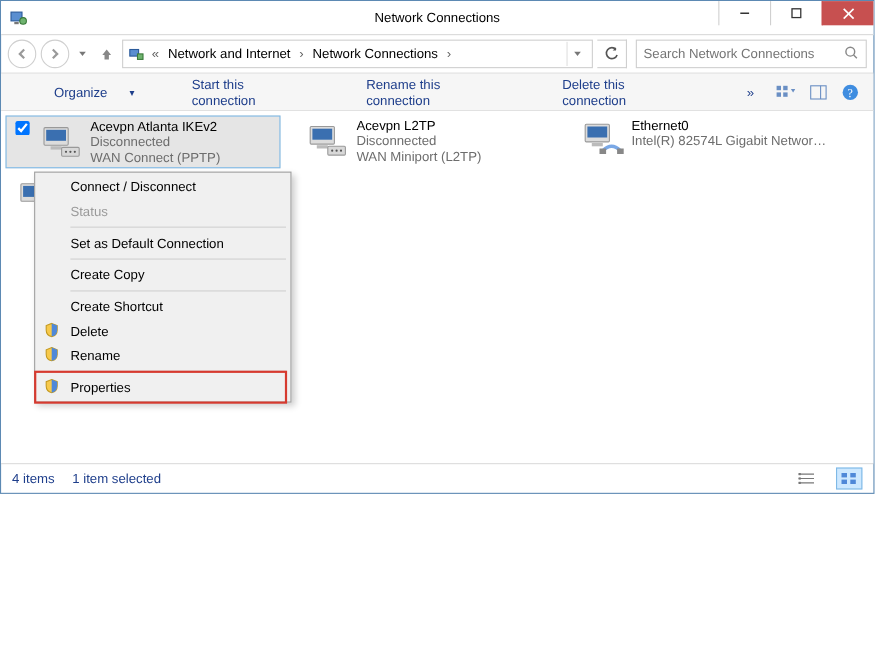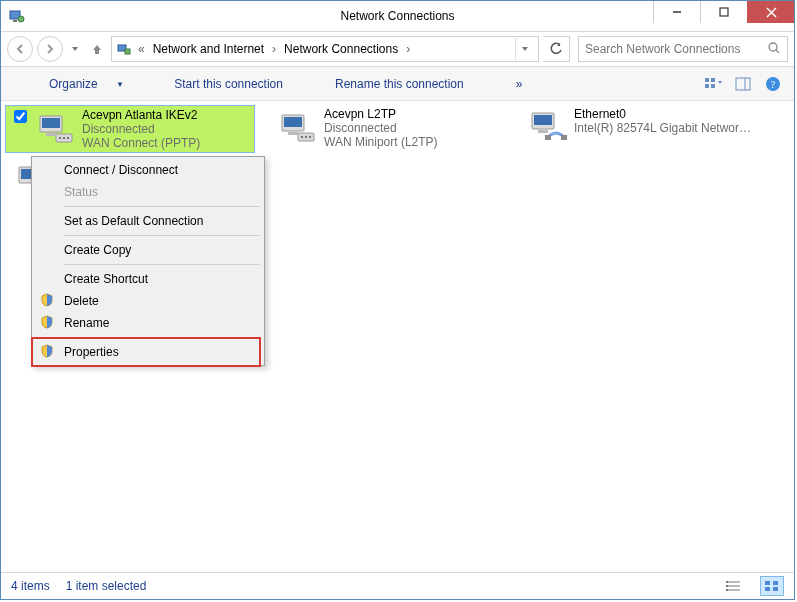--- a/index.html
+++ b/index.html
@@ -8,21 +8,21 @@
     font-family: "Segoe UI", Tahoma, sans-serif;
     font-size: 12px;
     background: #fff;
     color: #000;
     width: 797px;
     height: 602px;
     overflow: hidden;
   }
   .window {
     width: 795px;
-    height: 600px;
+    height: 449px;
     border: 1px solid #5c89b3;
     display: flex;
     flex-direction: column;
     position: relative;
     box-sizing: border-box;
   }
   
   .titlebar {
     height: 30px;
     background: #fff;
@@ -175,21 +175,21 @@
     width: 250px;
     height: 48px;
     display:flex;
     align-items: flex-start;
     padding:2px 4px;
     box-sizing:border-box;
     gap:6px;
     position:relative;
   }
   .conn.selected {
-    background:#bef264;
+    background:#e5e5e5;
     border:1px solid #7fb9e6;
   }
   .conn .chk {
     width:13px; height:13px; margin-top:2px;
   }
   .conn .icon {
     width:40px; height:40px; display:flex; align-items:center; justify-content:center;
   }
   .conn .txt { flex:1; overflow:hidden; }
   .conn .line1 { font-size:12px; color:#000; white-space:nowrap; overflow:hidden; text-overflow:ellipsis;}
@@ -355,20 +355,21 @@
     </div>
   </div>
 
   <div class="cmdbar">
     <div class="cmdbtn">
       <span>Organize</span>
       <span class="chev">▾</span>
     </div>
     <div class="cmdbtn">Start this connection</div>
     <div class="cmdbtn">Rename this connection</div>
+    <div class="cmdbtn">Delete this connection</div>
     <div class="cmdbtn">»</div>
     <div class="spacer"></div>
     <div class="vbtn">
       <svg width="18" height="14">
           <rect x="1" y="1" width="4" height="4" fill="#6a8fc4"></rect>
           <rect x="7" y="1" width="4" height="4" fill="#6a8fc4"></rect>
           <rect x="1" y="7" width="4" height="4" fill="#6a8fc4"></rect>
           <rect x="7" y="7" width="4" height="4" fill="#6a8fc4"></rect>
           <path d="M14 4 L16 7 L18 4" fill="#6a8fc4"></path>
         </svg>

